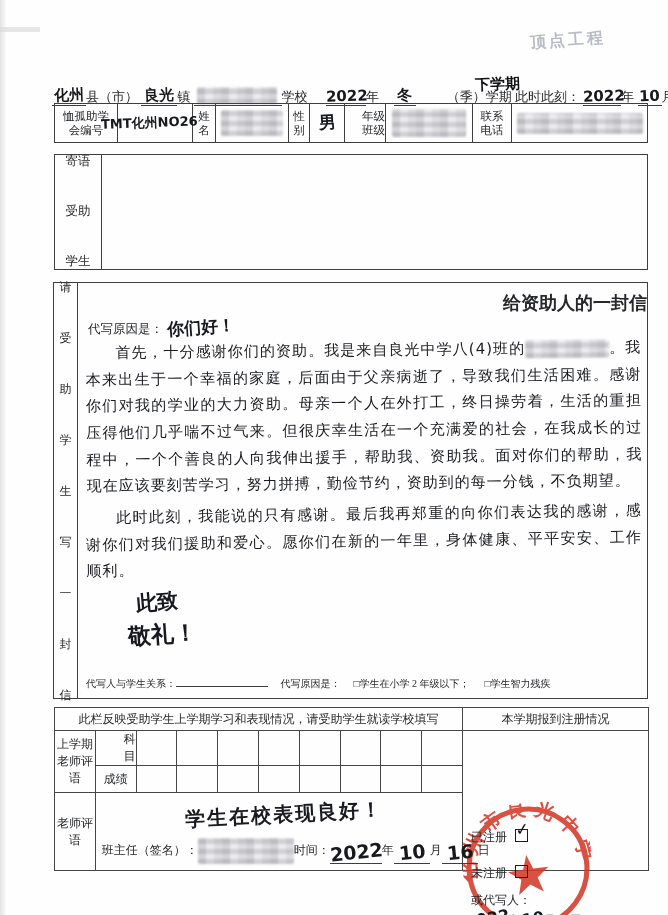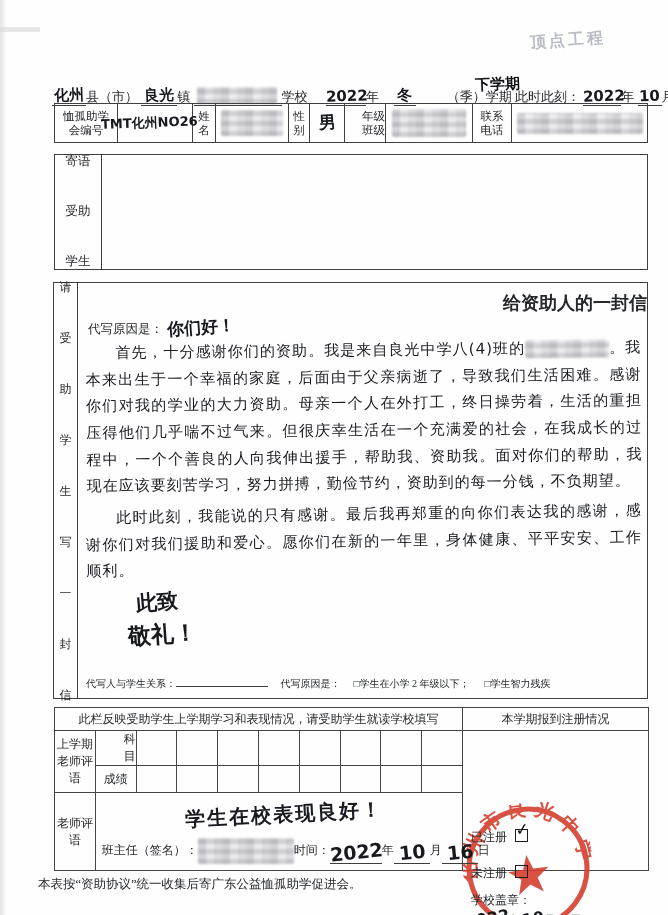--- a/index.html
+++ b/index.html
@@ -235,21 +235,21 @@
               <textPath href="#stampArc" startOffset="50%" text-anchor="middle">化州市良光中学</textPath>
             </text>
             <polygon fill="#d53a2a" points="64,51 69,65.1 84,65.5 72.1,74.6 76.3,89 64,80.5 51.7,89 55.9,74.6 44,65.5 59,65.1"></polygon>
           </svg>
           <div class="reg-line" style="top:28px;">
             <span>已注册</span><span class="cb"><span class="tick">✓</span></span>
           </div>
           <div class="reg-line" style="top:64px;">
             <span>未注册</span><span class="cb"></span>
           </div>
-          <div class="reg-line" style="top:91px;">学校盖章：</div>
+          <div class="reg-line" style="top:91px;">或代写人：</div>
           <div class="stamp-date">
             <span class="hw">2022</span><span>年</span><span class="hw">10</span><span>月</span><span style="display:inline-block;width:14px;"></span><span>日</span>
           </div>
         </div>
       </td>
     </tr>
     <tr class="row-sub">
       <td>成绩</td>
       <td></td>
       <td></td>
@@ -265,14 +265,13 @@
       <td colspan="9" class="comment-cell">
         <div class="comment-hw">学生在校表现良好！</div>
         <div class="head-sign-row">
           <span>班主任（签名）：</span><span class="blur" style="width:96px;height:26px;"></span><span>时间：</span><span class="dline" style="width:52px;"><span class="hw">2022</span></span><span>年</span><span class="dline" style="width:36px;"><span class="hw">10</span></span><span>月</span><span class="dline" style="width:36px;"><span class="hw">16</span></span><span>日</span>
         </div>
       </td>
     </tr>
   </tbody>
     </table>
 
-  <div class="footer-note">本表按“资助协议”统一收集后寄广东公益恤孤助学促进会。</div>
 </div>
 
 </body></html>

